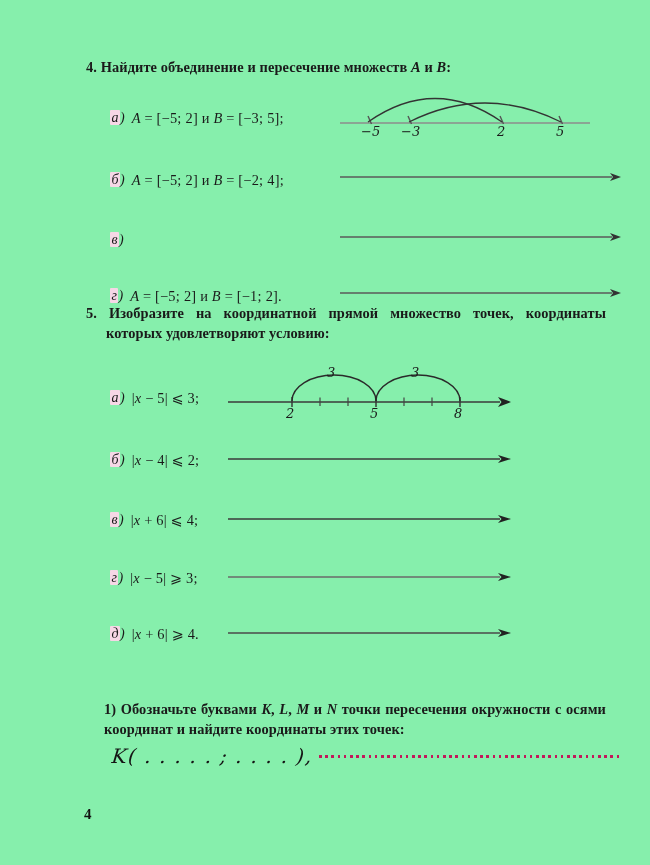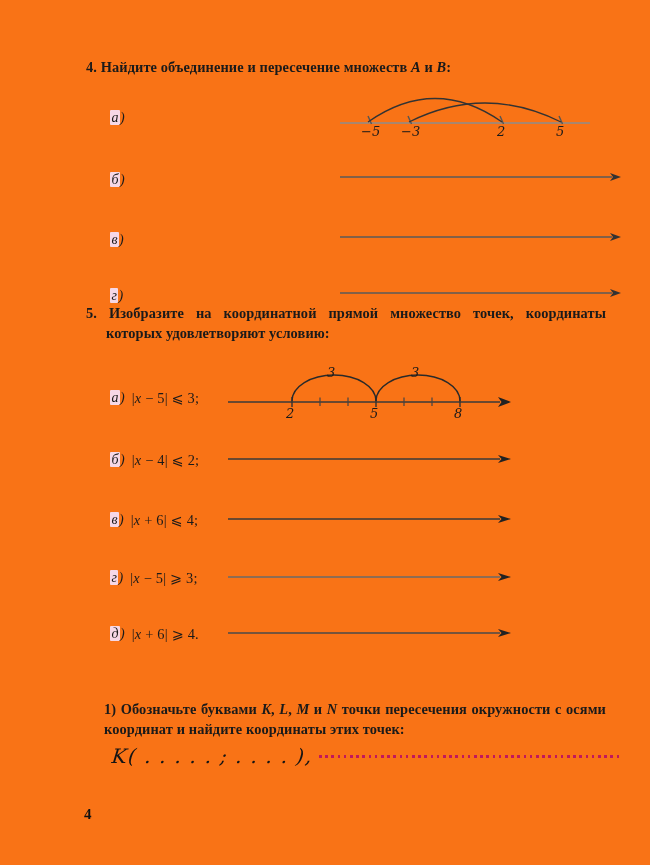--- a/index.html
+++ b/index.html
@@ -13,21 +13,21 @@
     height: 865px;
     position: relative;
     font-family: "Liberation Serif", "DejaVu Serif", serif;
     color: #1a1a1a;
     overflow: hidden;
   }
 
   .page {
     position: absolute;
     inset: 0;
-    background: #f97316;
+    background: #86efac;
   }
 
   
   .task {
     position: absolute;
     left: 86px;
     width: 520px;
   }
   .task-head {
     font-size: 14.4px;
@@ -137,20 +137,23 @@
 
   <div class="task" style="top:58px;">
     <div class="task-head hang">
       <span class="num">4.</span>
       <span class="body-txt">Найдите объединение и пересечение множеств <i>A</i> и <i>B</i>:</span>
     </div>
   </div>
 
   <div class="item" style="top:106px;">
     <span class="item-label"><span class="mark">а</span>)</span>
+    <span class="item-formula">
+      <i>A</i> = [−5;<span class="sp"></span>2] и <i>B</i> = [−3;<span class="sp"></span>5];
+    </span>
   </div>
 
   <div class="nline" style="left:340px; top:88px;">
     <svg width="250" height="48" viewBox="0 0 250 48">
 
       <line x1="0" y1="35" x2="250" y2="35" stroke="#8c8c8c" stroke-width="1.6"></line>
 
       <line x1="28" y1="28" x2="31.5" y2="36" stroke="#555" stroke-width="1.4"></line>
       <line x1="68" y1="28" x2="71.5" y2="36" stroke="#555" stroke-width="1.4"></line>
       <line x1="160" y1="28" x2="163.5" y2="36" stroke="#555" stroke-width="1.4"></line>
@@ -162,40 +165,46 @@
 
       <text x="21" y="48" font-family="DejaVu Serif, serif" font-style="italic" font-size="13" fill="#1a1a1a">−5</text>
       <text x="61" y="48" font-family="DejaVu Serif, serif" font-style="italic" font-size="13" fill="#1a1a1a">−3</text>
       <text x="157" y="48" font-family="DejaVu Serif, serif" font-style="italic" font-size="13" fill="#1a1a1a">2</text>
       <text x="216" y="48" font-family="DejaVu Serif, serif" font-style="italic" font-size="13" fill="#1a1a1a">5</text>
     </svg>
   </div>
 
   <div class="item" style="top:168px;">
     <span class="item-label"><span class="mark">б</span>)</span>
+    <span class="item-formula">
+      <i>A</i> = [−5;<span class="sp"></span>2] и <i>B</i> = [−2;<span class="sp"></span>4];
+    </span>
   </div>
   <div class="nline" style="left:340px; top:170px;">
     <svg width="282" height="14" viewBox="0 0 282 14">
       <line x1="0" y1="7" x2="272" y2="7" stroke="#5a5a5a" stroke-width="1.3"></line>
       <path d="M 270 3 L 281 7 L 270 11 L 273 7 Z" fill="#333"></path>
     </svg>
   </div>
 
   <div class="item" style="top:228px;">
     <span class="item-label"><span class="mark">в</span>)</span>
   </div>
   <div class="nline" style="left:340px; top:230px;">
     <svg width="282" height="14" viewBox="0 0 282 14">
       <line x1="0" y1="7" x2="272" y2="7" stroke="#5a5a5a" stroke-width="1.3"></line>
       <path d="M 270 3 L 281 7 L 270 11 L 273 7 Z" fill="#333"></path>
     </svg>
   </div>
 
   <div class="item" style="top:284px;">
     <span class="item-label"><span class="mark">г</span>)</span>
+    <span class="item-formula">
+      <i>A</i> = [−5;<span class="sp"></span>2] и <i>B</i> = [−1;<span class="sp"></span>2].
+    </span>
   </div>
   <div class="nline" style="left:340px; top:286px;">
     <svg width="282" height="14" viewBox="0 0 282 14">
       <line x1="0" y1="7" x2="272" y2="7" stroke="#5a5a5a" stroke-width="1.3"></line>
       <path d="M 270 3 L 281 7 L 270 11 L 273 7 Z" fill="#333"></path>
     </svg>
   </div>
 
   <div class="task" style="top:304px;">
     <div class="task-head hang">

